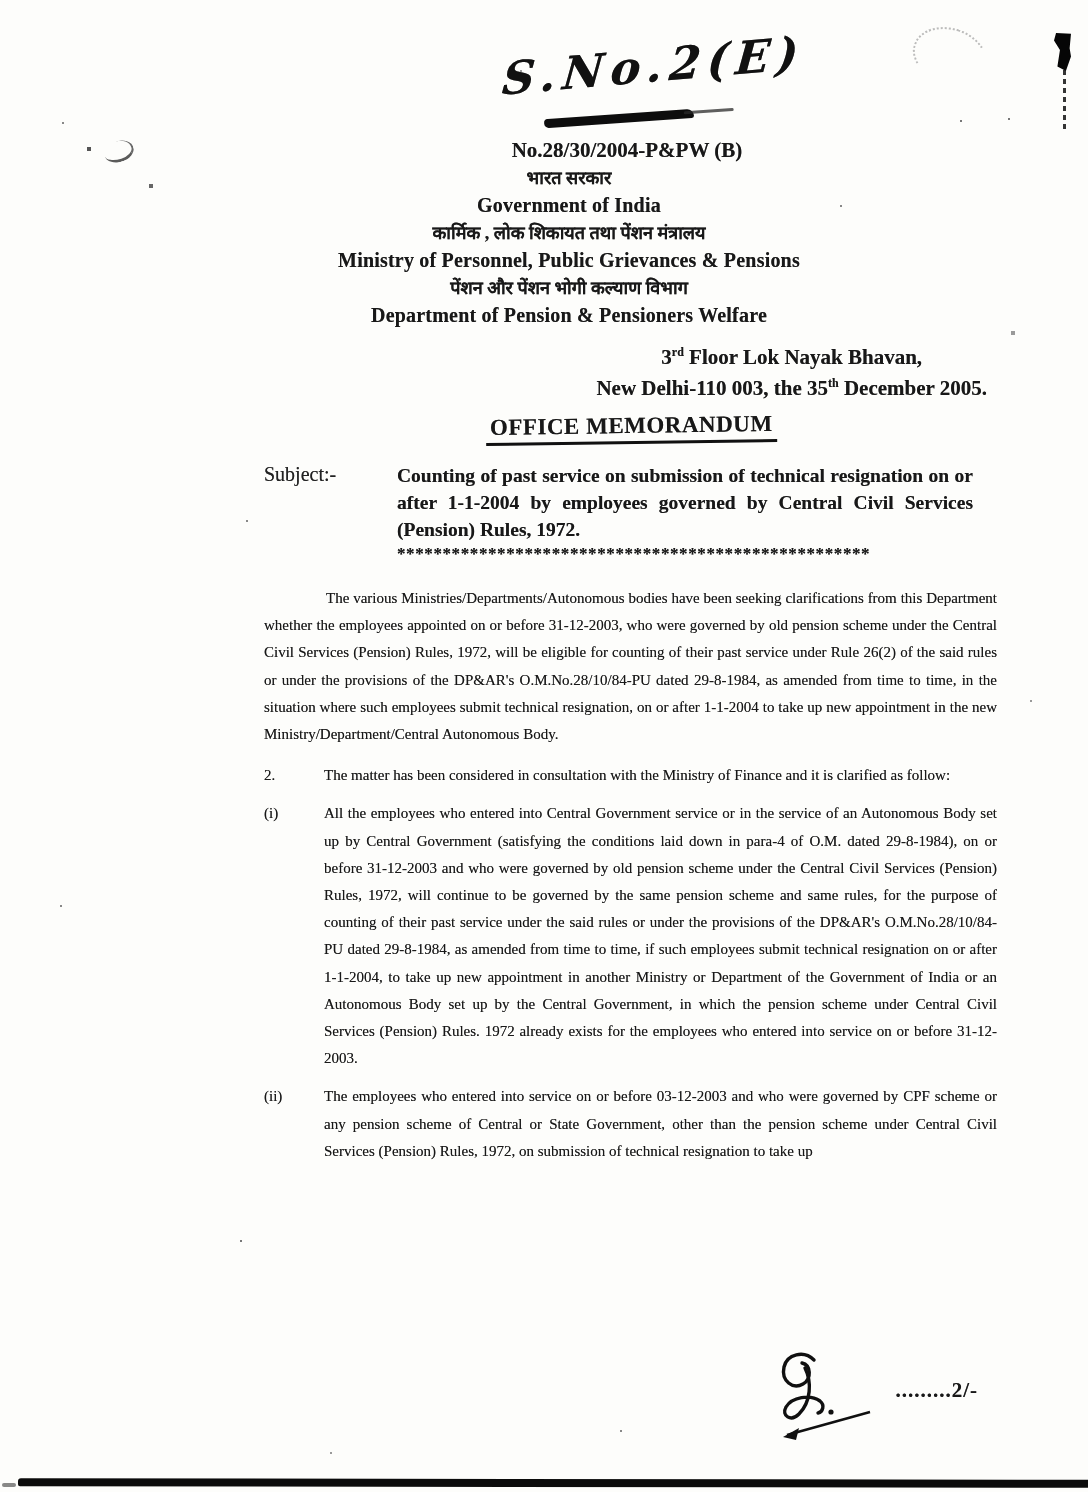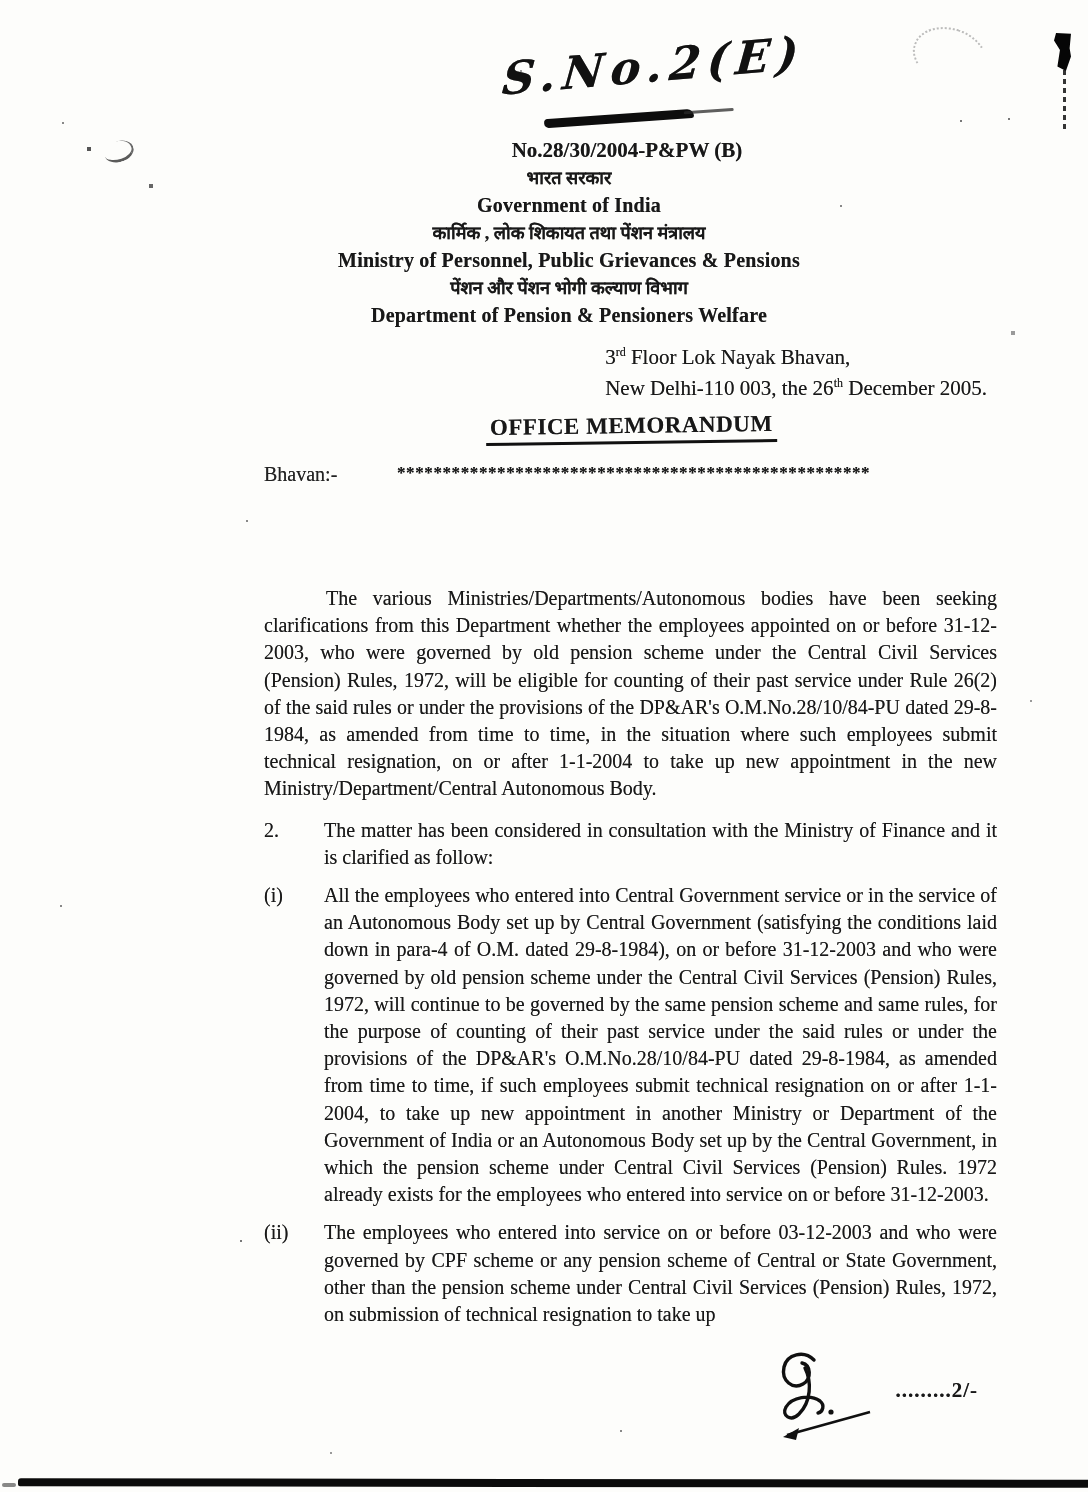--- a/index.html
+++ b/index.html
@@ -39,21 +39,21 @@
     text-align:center;line-height:27.5px;
     transform:translateX(25px);
   }
   .lh-ref{font-size:21px;font-weight:bold;position:relative;left:58px;}
   .lh-hi{font-size:18px;font-weight:bold;font-family:"Liberation Serif","DejaVu Sans",serif;}
   .lh-en{font-size:20px;font-weight:bold;letter-spacing:0.2px;}
 
   
   .address{
     position:absolute;right:101px;top:339px;
-    text-align:left;font-size:21px;font-weight:normal;line-height:26px;
+    text-align:center;font-size:21px;font-weight:bold;line-height:26px;
   }
   .address sup{font-size:12px;}
 
   
   .om-title{
     position:absolute;left:486px;top:413px;
     font-size:23px;font-weight:bold;letter-spacing:0.5px;
     border-bottom:3px solid #111;
     padding:0 4px 2px 4px;
     transform:rotate(-0.8deg);
@@ -74,21 +74,21 @@
     text-align:justify;
   }
   .subject-stars{
     font-size:17px;font-weight:bold;letter-spacing:0.6px;
     white-space:nowrap;overflow:hidden;margin-top:1px;color:#161616;
   }
 
   
   .body-block{
     position:absolute;left:264px;top:585px;width:733px;
-    font-size:20px;line-height:27.2px;text-align:justify;
+    font-size:15px;line-height:27.2px;text-align:justify;
   }
   .para-indent{text-indent:62px;margin:0 0 7px 0;}
   .item{display:flex;align-items:flex-start;}
   .item .num{width:60px;flex:none;}
   .item .txt{flex:1;text-align:justify;}
   .gap-sm{height:7px;}
   .gap-md{height:11px;}
 
   
   .signature-svg{position:absolute;left:770px;top:1350px;}
@@ -157,28 +157,29 @@
     <div class="lh-hi">भारत सरकार</div>
     <div class="lh-en">Government of India</div>
     <div class="lh-hi">कार्मिक , लोक शिकायत तथा पेंशन मंत्रालय</div>
     <div class="lh-en">Ministry of Personnel, Public Grievances &amp; Pensions</div>
     <div class="lh-hi">पेंशन और पेंशन भोगी कल्याण विभाग</div>
     <div class="lh-en">Department of Pension &amp; Pensioners Welfare</div>
   </div>
 
   <div class="address">
     <div><span>3</span><sup>rd</sup><span> Floor Lok Nayak Bhavan,</span></div>
-    <div><span>New Delhi-110 003, the 26</span><sup>th</sup><span> December 2005.</span></div>
+    <div><span>New Delhi-110 003, the 35</span><sup>th</sup><span> December 2005.</span></div>
   </div>
 
   <div class="om-title">OFFICE MEMORANDUM</div>
 
   <div class="subject">
-    <div class="subject-label">Bhavan:-</div>
+    <div class="subject-label">Subject:-</div>
     <div class="subject-body">
+      <div class="subject-text">Counting of past service on submission of technical resignation on or after 1-1-2004 by employees governed by Central Civil Services (Pension) Rules, 1972.</div>
       <div class="subject-stars">****************************************************</div>
     </div>
   </div>
 
   <div class="body-block">
     <p class="para-indent">The various Ministries/Departments/Autonomous bodies have been seeking clarifications from this Department whether the employees appointed on or before 31-12-2003, who were governed by old pension scheme under the Central Civil Services (Pension) Rules, 1972, will be eligible for counting of their past service under Rule 26(2) of the said rules or under the provisions of the DP&amp;AR's O.M.No.28/10/84-PU dated 29-8-1984, as amended from time to time, in the situation where such employees submit technical resignation, on or after 1-1-2004 to take up new appointment in the new Ministry/Department/Central Autonomous Body.</p>
     <div class="gap-sm"></div>
     <div class="item">
       <div class="num">2.</div>
       <div class="txt">The matter has been considered in consultation with the Ministry of Finance and it is clarified as follow:</div>

